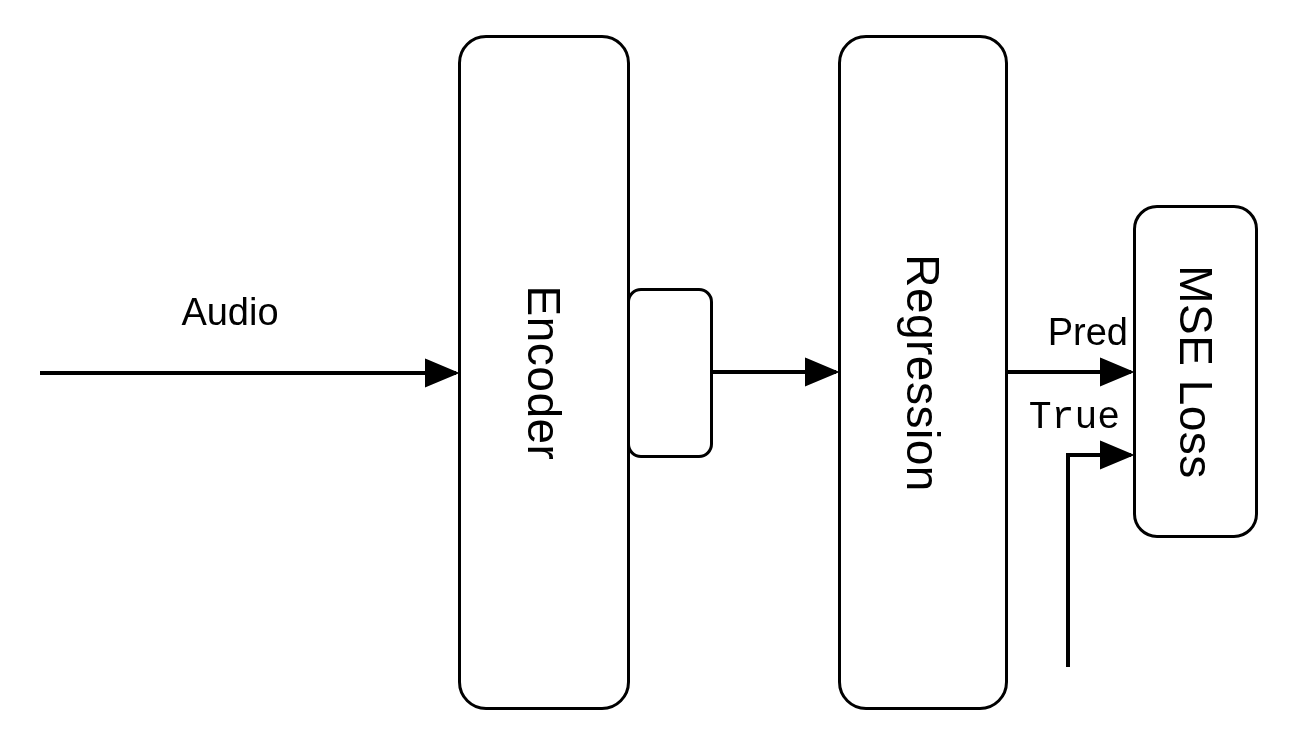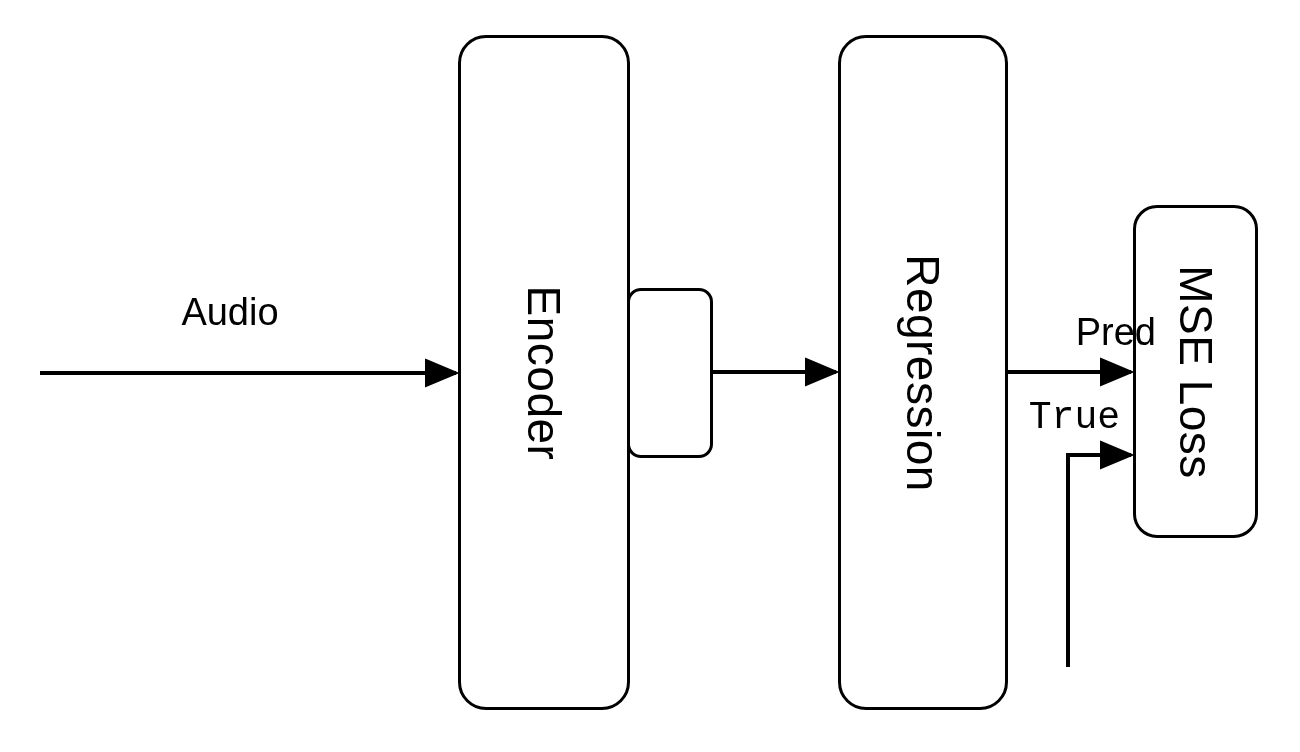--- a/index.html
+++ b/index.html
@@ -67,21 +67,20 @@
   }
   .elabel-audio {
     left: 140px; top: 290px;
     width: 180px;
     text-align: center;
   }
   .elabel-pred {
     left: 1008px; top: 310px;
     width: 120px;
     text-align: right;
-    padding-left: 28px;
   }
   .elabel-true {
     left: 1000px; top: 396px;
     width: 120px;
     text-align: right;
     font-family: Liberation Mono, monospace;
   }
 </style>
 </head>
 <body>

